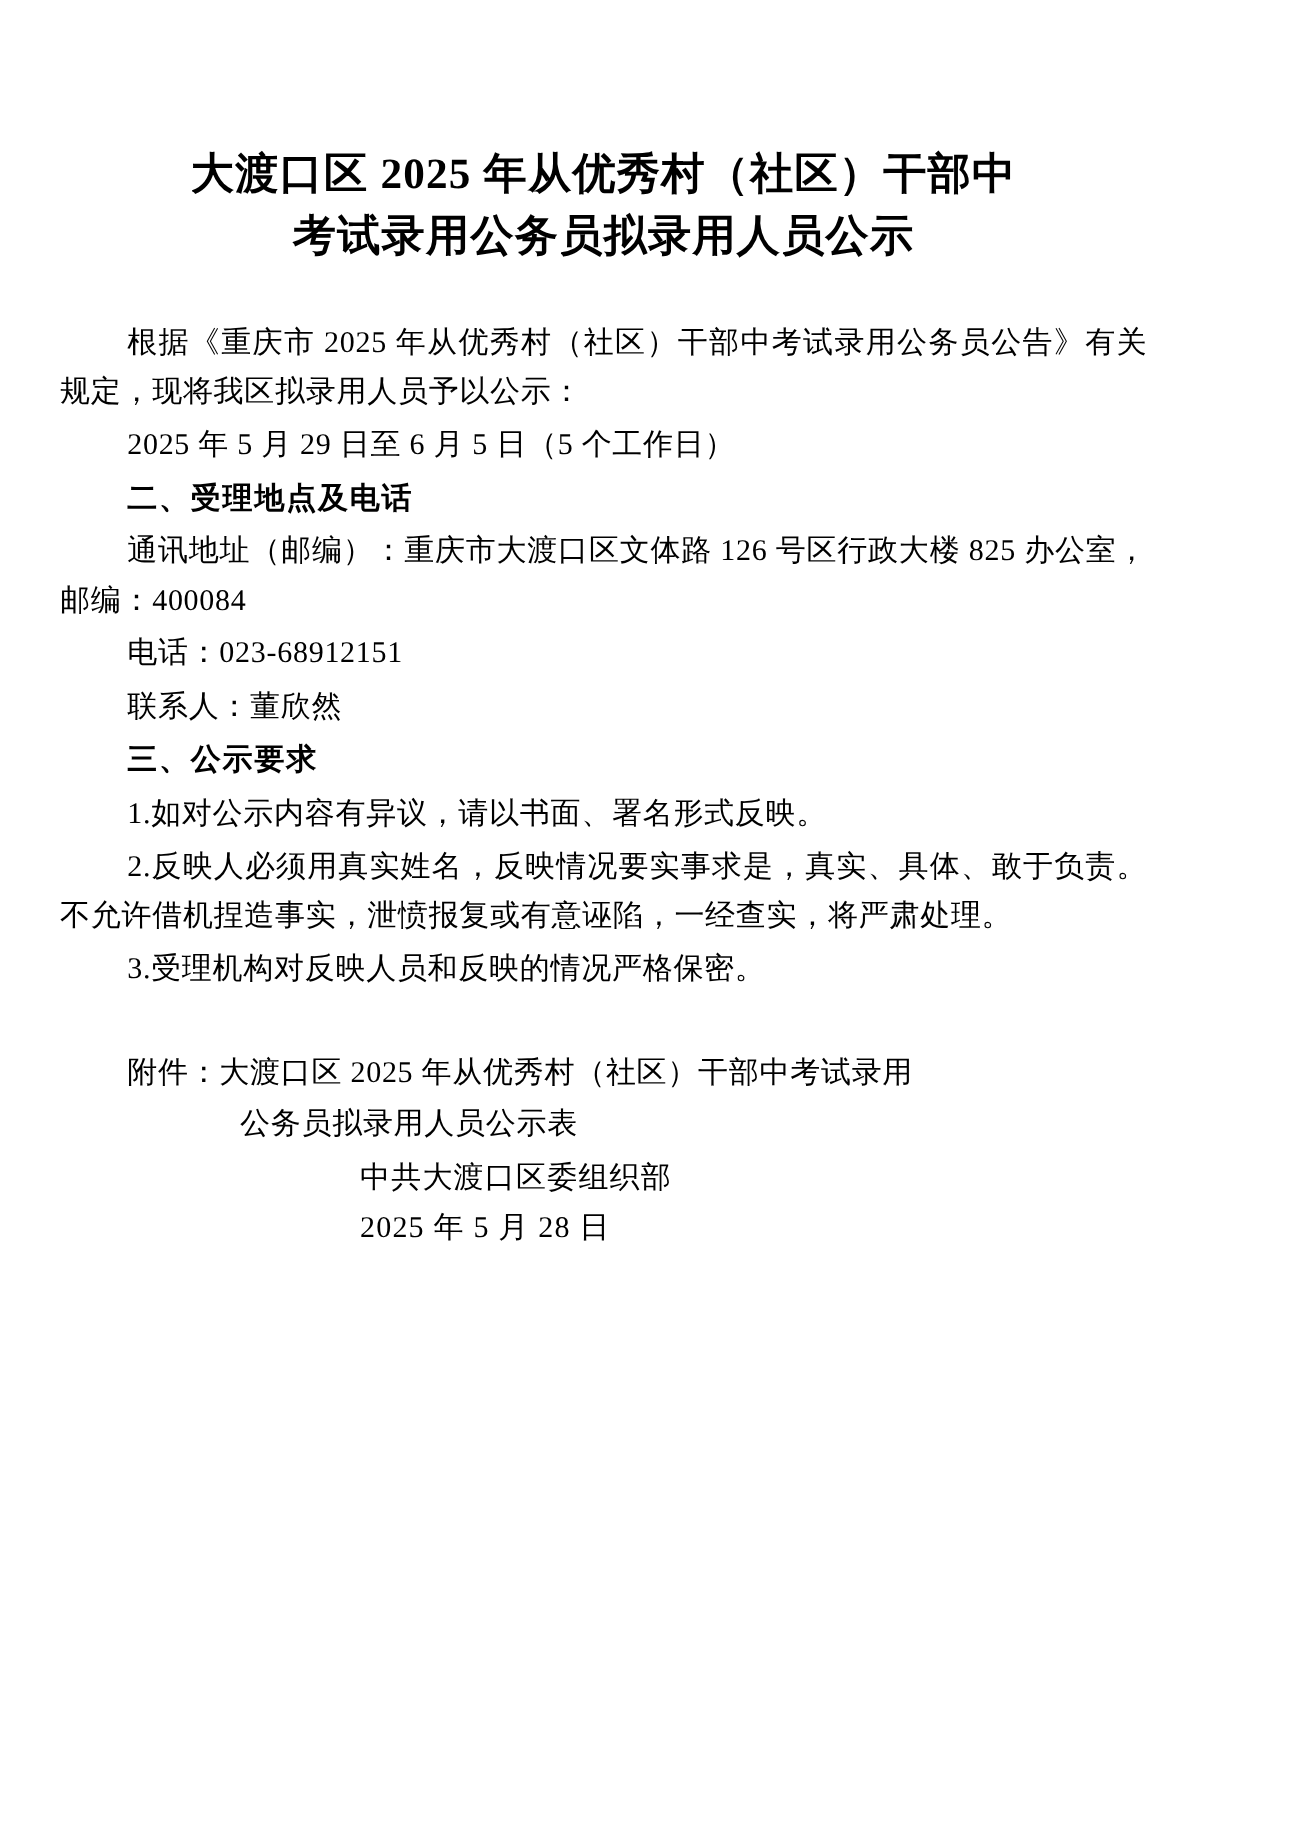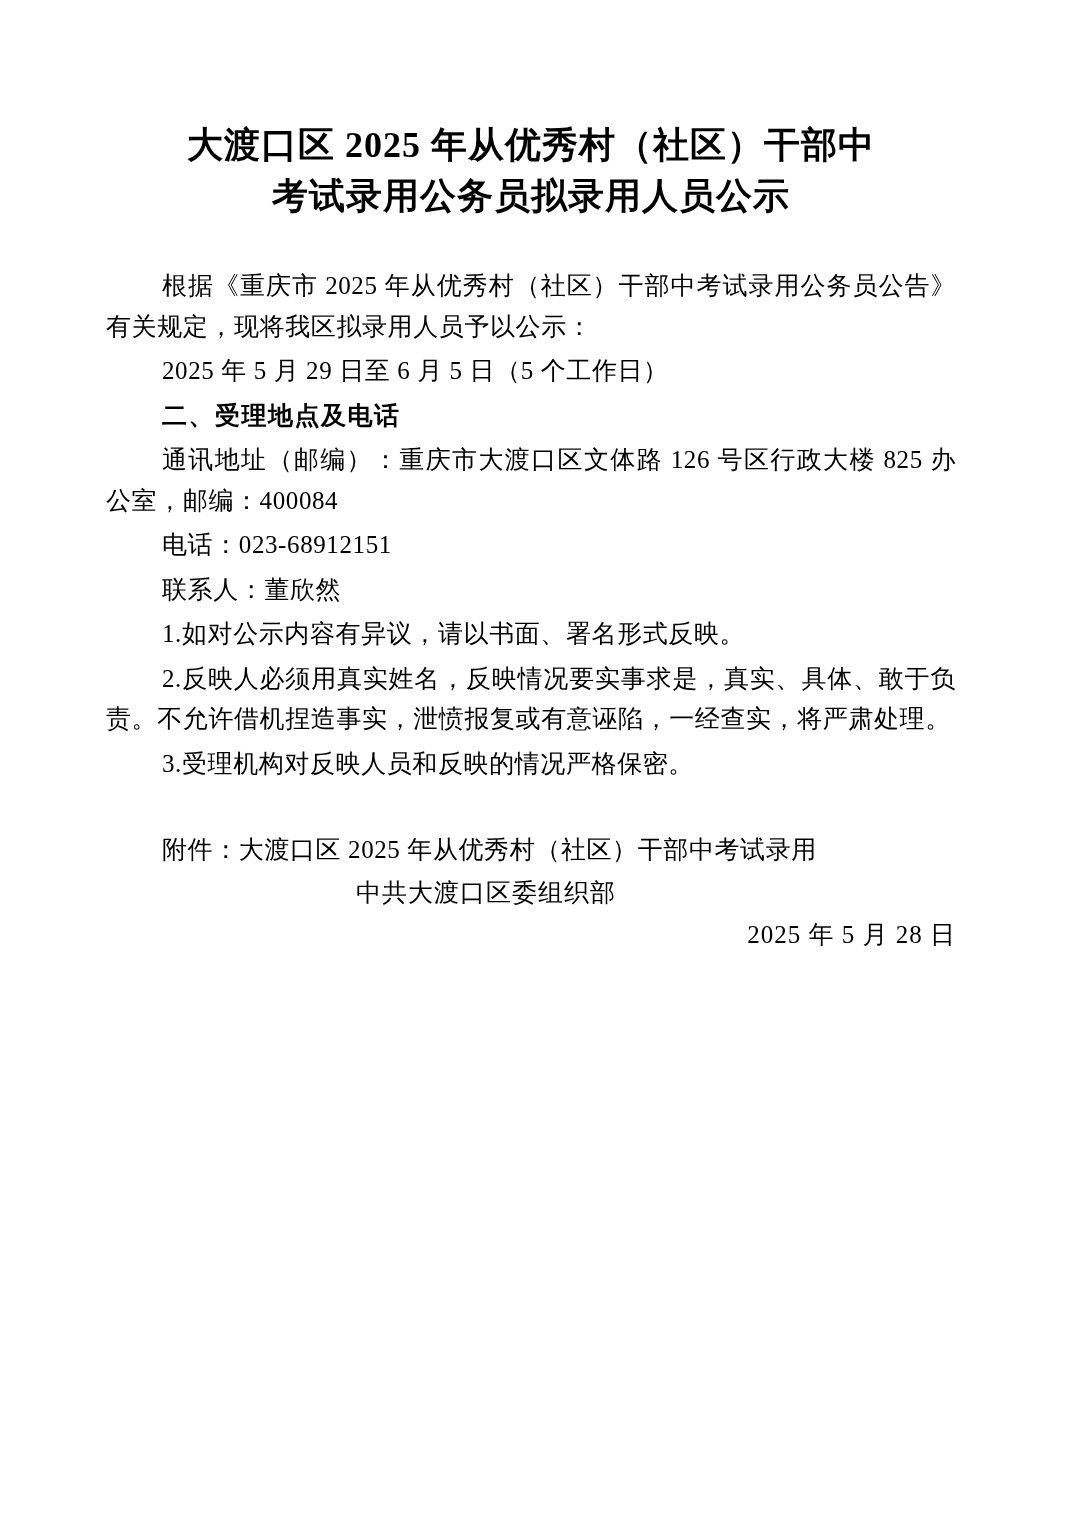--- a/index.html
+++ b/index.html
@@ -11,21 +11,21 @@
     width: 1074px;
     height: 1520px;
     font-family: "Liberation Serif", "DejaVu Serif", serif;
     color: #000000;
     overflow: hidden;
   }
   .page {
     box-sizing: border-box;
     width: 1074px;
     height: 1520px;
-    padding: 120px 118px 40px 106px;
+    padding: 120px 118px 40px 50px;
     position: relative;
   }
   .doc-title {
     text-align: center;
     font-weight: bold;
     font-size: 36px;
     line-height: 1.42;
     letter-spacing: 1px;
     margin: 0 0 44px 0;
   }
@@ -57,21 +57,21 @@
   .attach-line2 {
     text-indent: 150px;
   }
   .signature {
     text-indent: 0;
     padding-left: 250px;
     letter-spacing: 1px;
     margin-bottom: 2px;
   }
   .signature-date {
-    text-align: right;
+    text-align: left;
     text-indent: 0;
     padding-left: 250px;
     letter-spacing: 1px;
   }
 </style>
 </head>
 <body>
 
 <div class="page">
 
@@ -82,22 +82,24 @@
 
   <p class="indent">根据《重庆市 2025 年从优秀村（社区）干部中考试录用公务员公告》有关规定，现将我区拟录用人员予以公示：</p>
 
   <p class="indent">2025 年 5 月 29 日至 6 月 5 日（5 个工作日）</p>
 
   <p class="heading">二、受理地点及电话</p>
   <p class="indent">通讯地址（邮编）：重庆市大渡口区文体路 126 号区行政大楼 825 办公室，邮编：400084</p>
   <p class="indent">电话：023-68912151</p>
   <p class="indent">联系人：董欣然</p>
 
+  <p class="heading">三、公示要求</p>
   <p class="indent">1.如对公示内容有异议，请以书面、署名形式反映。</p>
   <p class="indent">2.反映人必须用真实姓名，反映情况要实事求是，真实、具体、敢于负责。不允许借机捏造事实，泄愤报复或有意诬陷，一经查实，将严肃处理。</p>
   <p class="indent">3.受理机构对反映人员和反映的情况严格保密。</p>
 
   <p class="indent gap-before nospace">附件：大渡口区 2025 年从优秀村（社区）干部中考试录用</p>
+  <p class="attach-line2">公务员拟录用人员公示表</p>
 
   <p class="signature">中共大渡口区委组织部</p>
   <p class="signature-date">2025 年 5 月 28 日</p>
 
 </div>
 
 </body></html>

